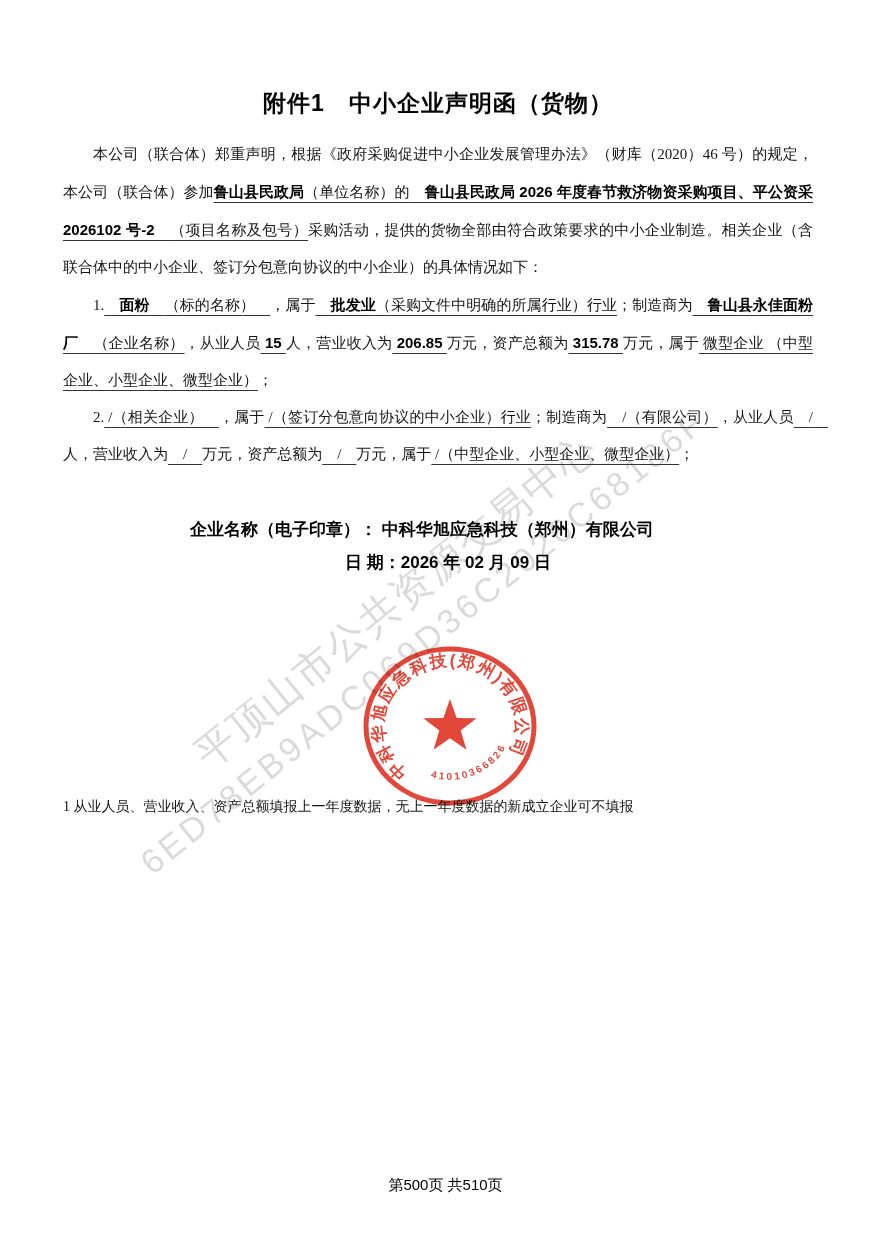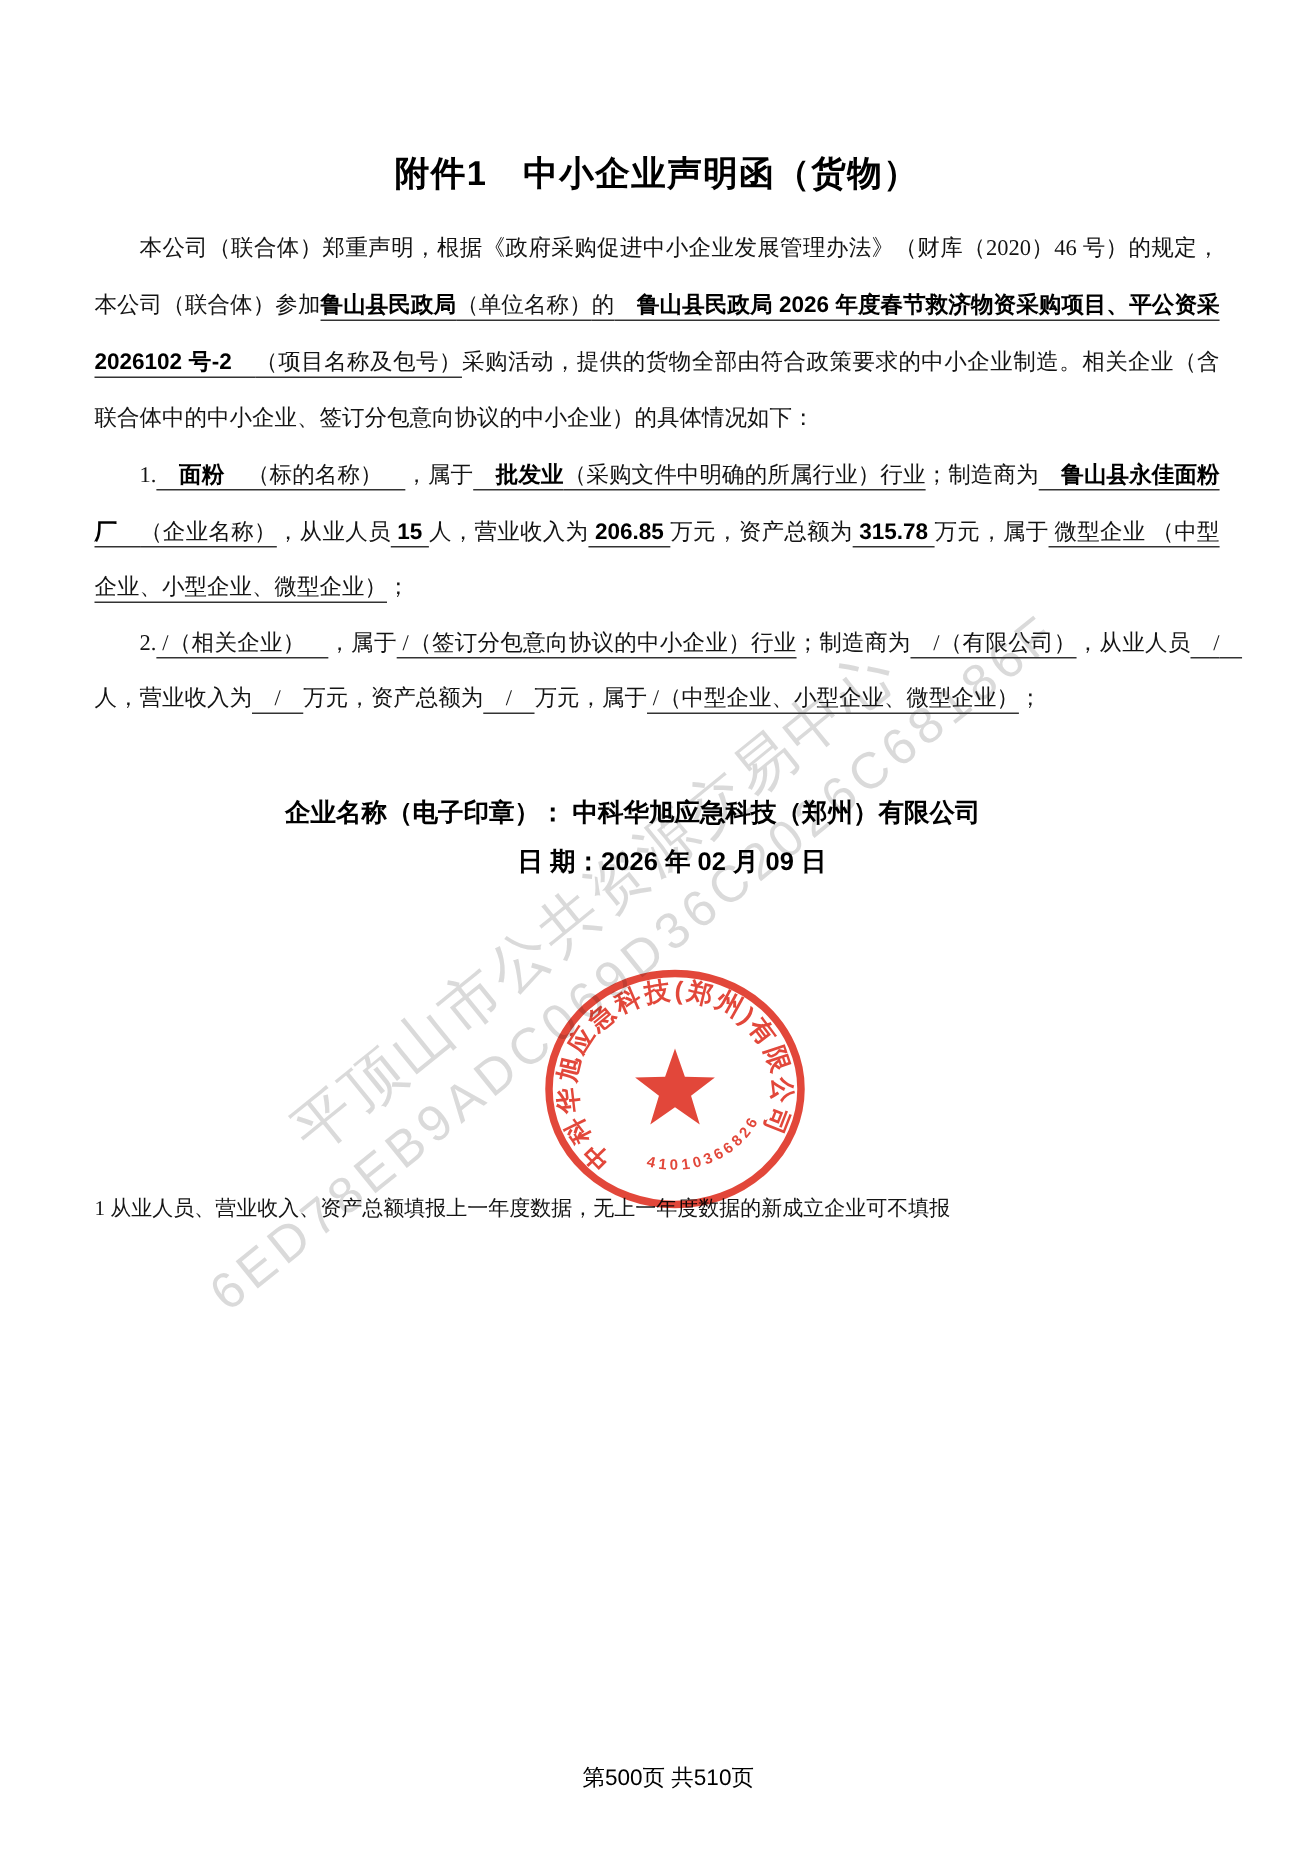--- a/index.html
+++ b/index.html
@@ -11,21 +11,21 @@
   
   .wm {
     position:absolute; white-space:nowrap; color:rgba(172,172,172,0.45);
     transform-origin:0 0; transform:rotate(-39deg); z-index:0;
     font-family:"Liberation Sans", sans-serif;
   }
   .wm-org  { left:183px; top:738px; font-size:40px; letter-spacing:2px; }
   .wm-code { left:133px; top:852px; font-size:34px; letter-spacing:4px; }
   
   .doc {
-    position:absolute; left:0; top:12px; width:876px; z-index:1;
+    position:absolute; left:0; top:0; width:876px; z-index:1;
     padding:88px 63px 0 63px;
   }
   .title {
     text-align:center; font-family:"Liberation Sans", sans-serif;
     font-weight:bold; font-size:23px; color:#000; margin-bottom:17px;
     letter-spacing:1px;
   }
   .para {
     font-size:15px; line-height:37px; text-align:justify;
     text-indent:2em; color:#141414;

